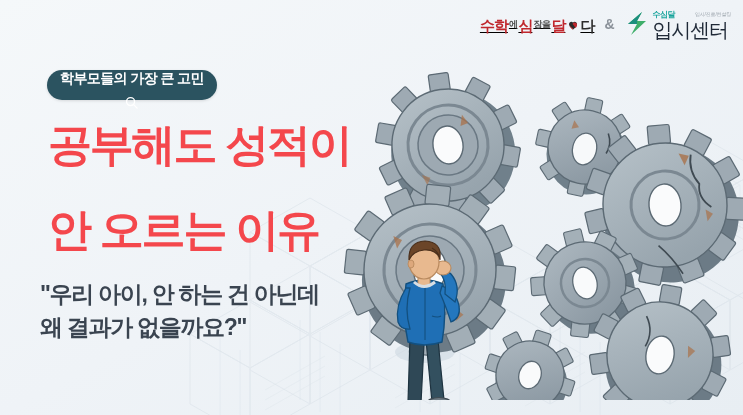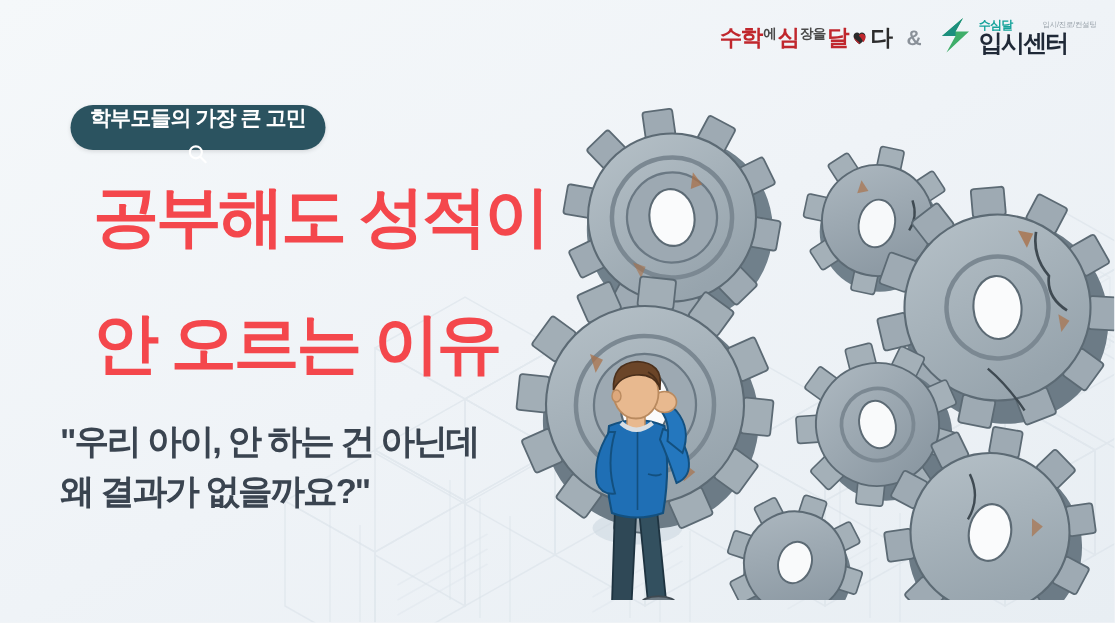--- a/index.html
+++ b/index.html
@@ -18,21 +18,21 @@
 
   
   #iso-bg { position:absolute; inset:0; z-index:0; pointer-events:none; }
 
   
   #brand-bar {
     position:absolute; top:10px; right:12px;
     display:flex; align-items:center; gap:8px;
     z-index:6;
   }
-  .logo-sumsim { display:flex; align-items:flex-start; gap:1px; }
+  .logo-sumsim { display:flex; align-items:center; gap:1px;text-decoration:underline; }
   .logo-sumsim .kw {
     font-size:15px; font-weight:bold; color:#C0272D; letter-spacing:-1px;
     line-height:1;
   }
   .logo-sumsim .sm {
     font-size:9px; font-weight:bold; color:#4A4A4A; letter-spacing:-0.5px;
     line-height:1; padding-bottom:2px;
   }
   .logo-sumsim .dk { font-size:15px; font-weight:bold; color:#2B2B2B; line-height:1; letter-spacing:-1px;}
   .heart { width:12px; height:12px; position:relative; margin:0 0 4px 1px; }
@@ -40,42 +40,42 @@
   .logo-ipsi { display:flex; align-items:center; gap:4px; }
   .logo-ipsi-txt { display:flex; flex-direction:column; gap:1px; }
   .ipsi-top { display:flex; align-items:center; gap:20px;text-align:right; }
   .ipsi-tag {
     font-size:8px; font-weight:bold; color:#16A39B; letter-spacing:-0.5px; line-height:1;
   }
   .ipsi-sub {
     font-size:5px; color:#9AA3AB; letter-spacing:-0.2px; line-height:1;
   }
   .ipsi-main {
-    font-size:16px; font-weight:bold; color:#1F2937; letter-spacing:-1.2px; line-height:1;
+    font-size:20px; font-weight:normal; color:#1F2937; letter-spacing:-1.2px; line-height:1;
   }
 
   
   #badge {
     position:absolute; left:47px; top:70px;
     height:30px; padding:0 13px;
     background:#2B5360;
     border-radius:15px;
     display:flex; align-items:center; gap:7px;
     z-index:5;
     box-shadow:0 1px 3px rgba(0,0,0,.12);
     flex-direction:column;
   }
   #badge-label {
     color:#FFFFFF; font-size:14px; font-weight:bold; letter-spacing:-0.6px;
     white-space:nowrap;
   }
 
   
   #headline {
-    position:absolute; left:62px; top:118px;
+    position:absolute; left:48px; top:118px;
     z-index:5;
     color:#F4474C;
     font-size:44px; font-weight:bold;
     line-height:1.22; letter-spacing:-2.2px;
     white-space:nowrap;
   }
   #headline .l2 { display:block;margin-top:31px; }
 
   
   #subtitle {

